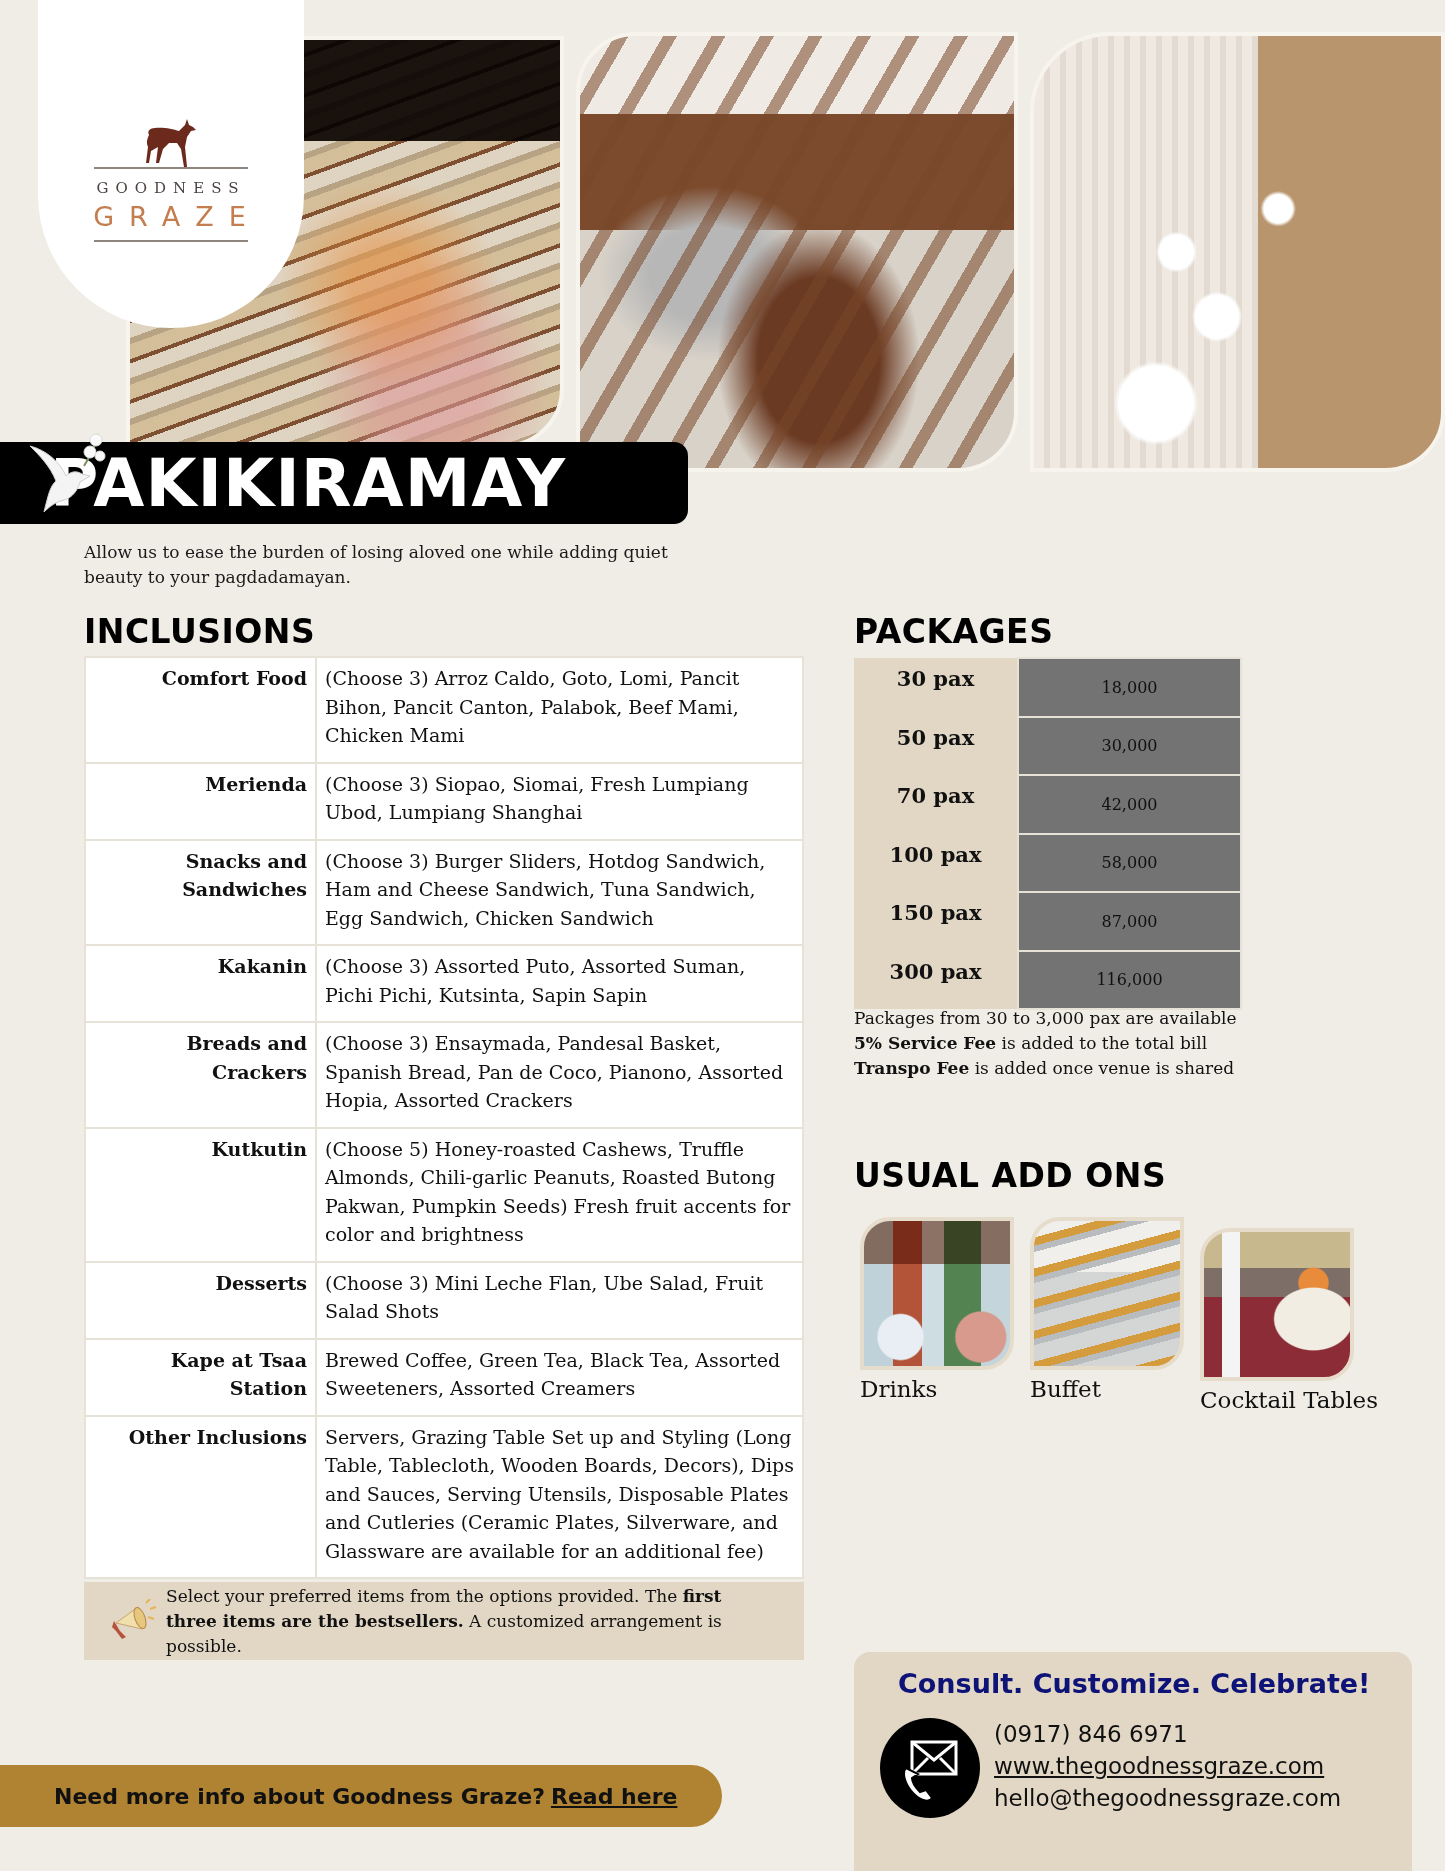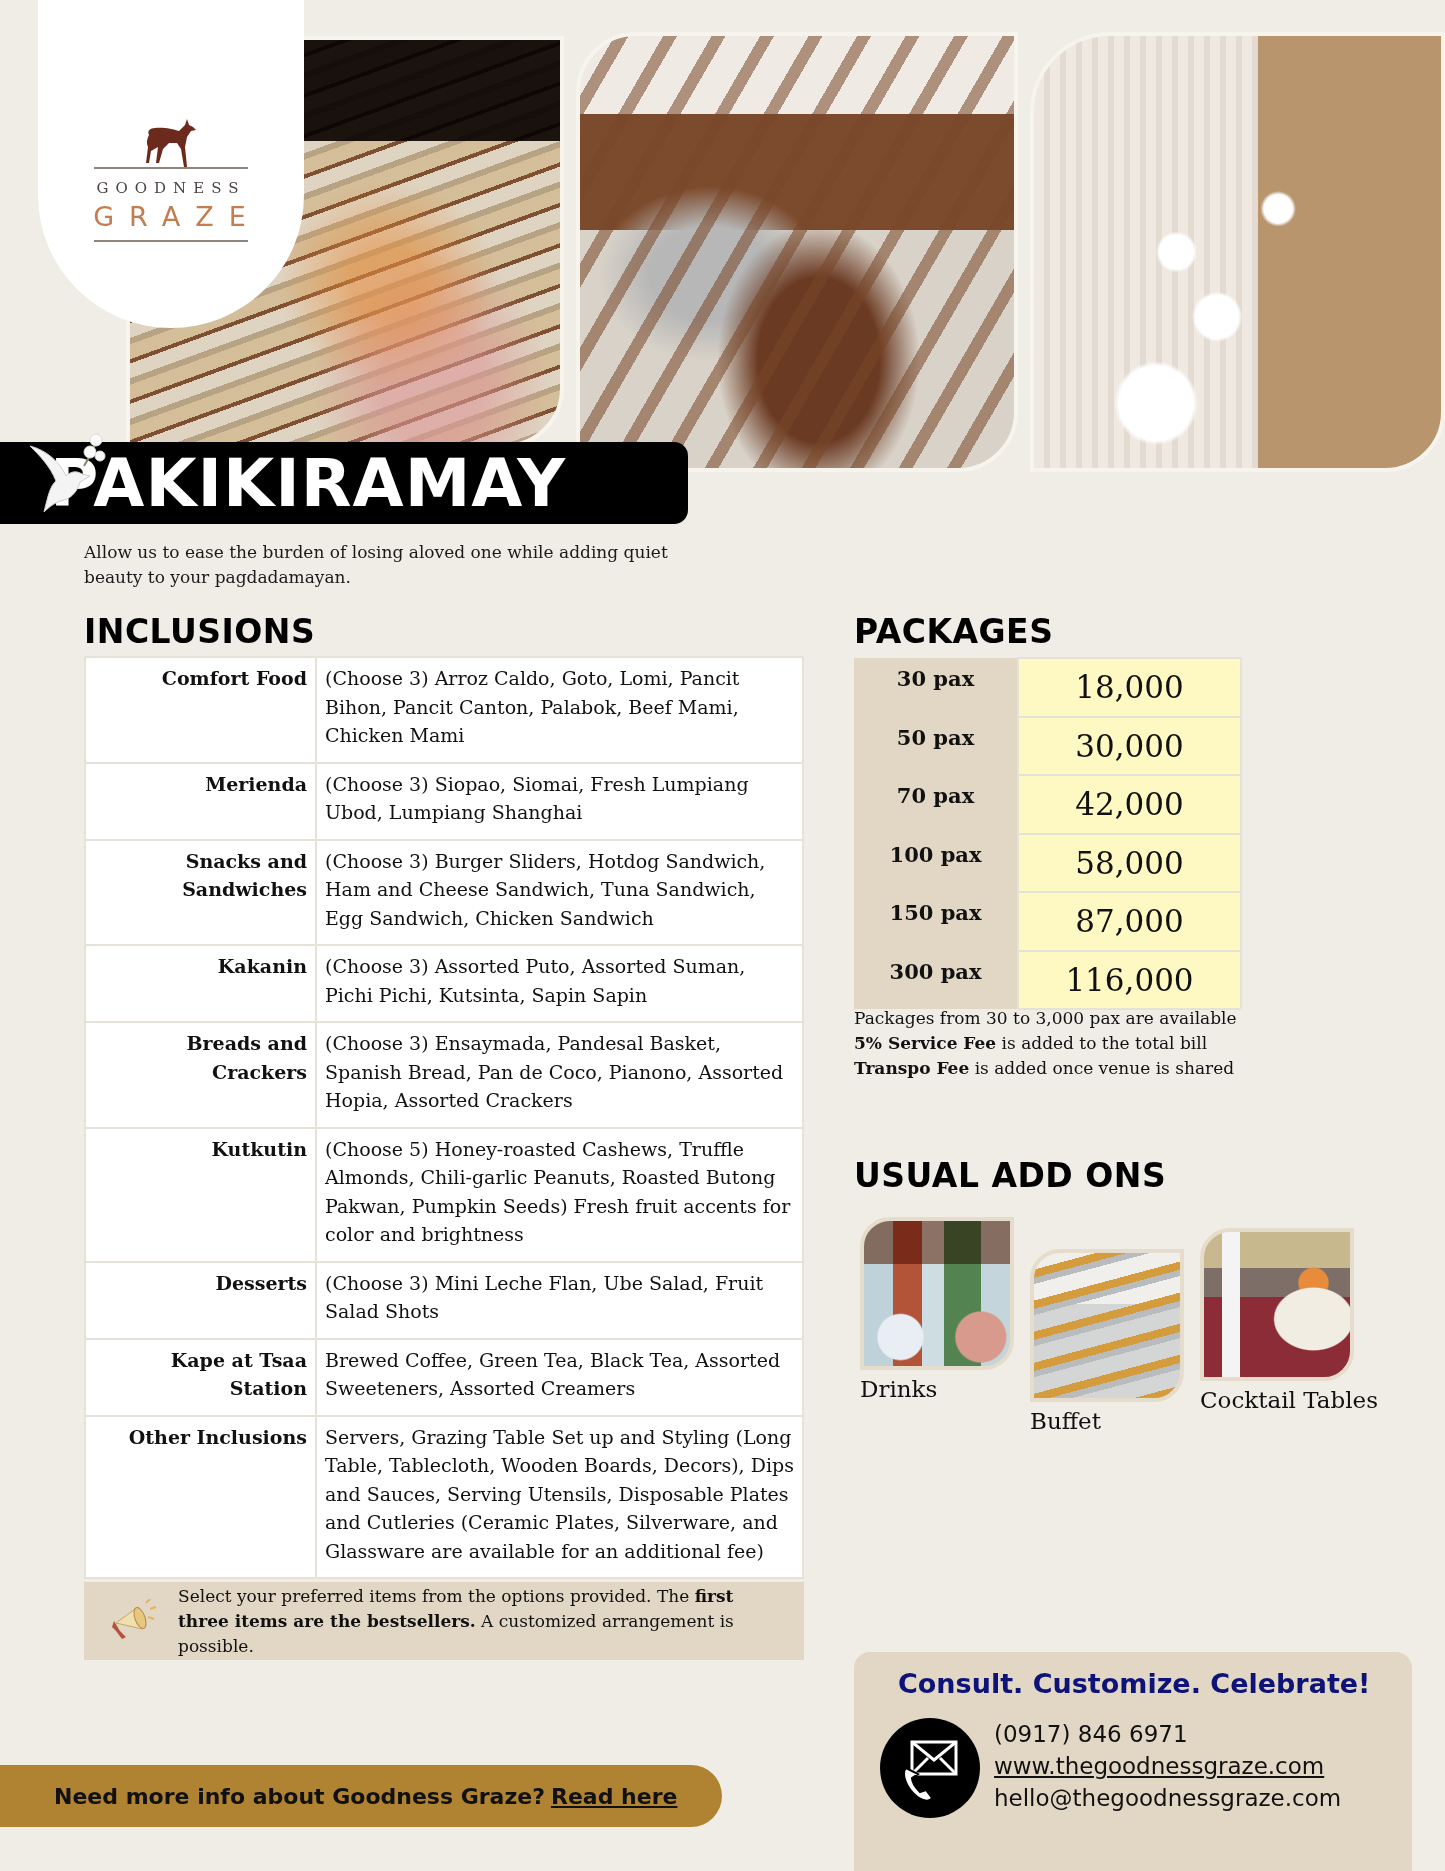--- a/index.html
+++ b/index.html
@@ -108,33 +108,33 @@
   }
   .inc-table td.cat {
     width: 231px; text-align: right; font-weight: bold;
   }
   .inc-note {
     left: 84px; top: 1582px; width: 720px; height: 78px;
     background: #e2d7c5;
     display: flex; align-items: center;
     padding-left: 24px;
   }
-  .inc-note p { font-size: 17px; line-height: 25px; margin-left: 20px; width: 600px; }
+  .inc-note p { font-size: 17px; line-height: 25px; margin-left: 8px; width: 600px; }
 
   
   .pkg-table {
     position: absolute; left: 854px; top: 657px; width: 388px;
     border-collapse: collapse;
   }
   .pkg-table td { height: 58.5px; font-size: 21px; text-align: center; }
   .pkg-table td.pax {
     width: 164px; background: #e2d7c5; font-weight: bold; vertical-align: top; padding-top: 8px;
   }
   .pkg-table td.price {
-    background: #fef9c3; border: 2px solid #e7e2d7; font-size: 31px;
+    background: #737373; border: 2px solid #e7e2d7; font-size: 16px;
   }
   .pkg-notes {
     left: 854px; top: 1006px; width: 400px;
     font-size: 17px; line-height: 25px;
   }
 
   
   .addon {
     position: absolute; top: 1217px;
   }
@@ -313,21 +313,21 @@
   <div>Packages from 30 to 3,000 pax are available</div>
   <div><b>5% Service Fee</b><span> is added to the total bill</span></div>
   <div><b>Transpo Fee</b><span> is added once venue is shared</span></div>
 </div>
 
 <div class="abs h2" style="left:854px; top:1156px;">USUAL ADD ONS</div>
 <div class="addon" style="left:860px;">
   <div class="img img-drinks"></div>
   <div class="lbl">Drinks</div>
 </div>
-<div class="addon" style="left:1030px;margin-top:32px;">
+<div class="addon" style="left:1030px;">
   <div class="img img-buffet"></div>
   <div class="lbl">Buffet</div>
 </div>
 <div class="addon" style="left:1200px;margin-top:11px;">
   <div class="img img-cocktail"></div>
   <div class="lbl">Cocktail Tables</div>
 </div>
 
 <div class="abs contact">
   <div class="contact-title">Consult. Customize. Celebrate!</div>

